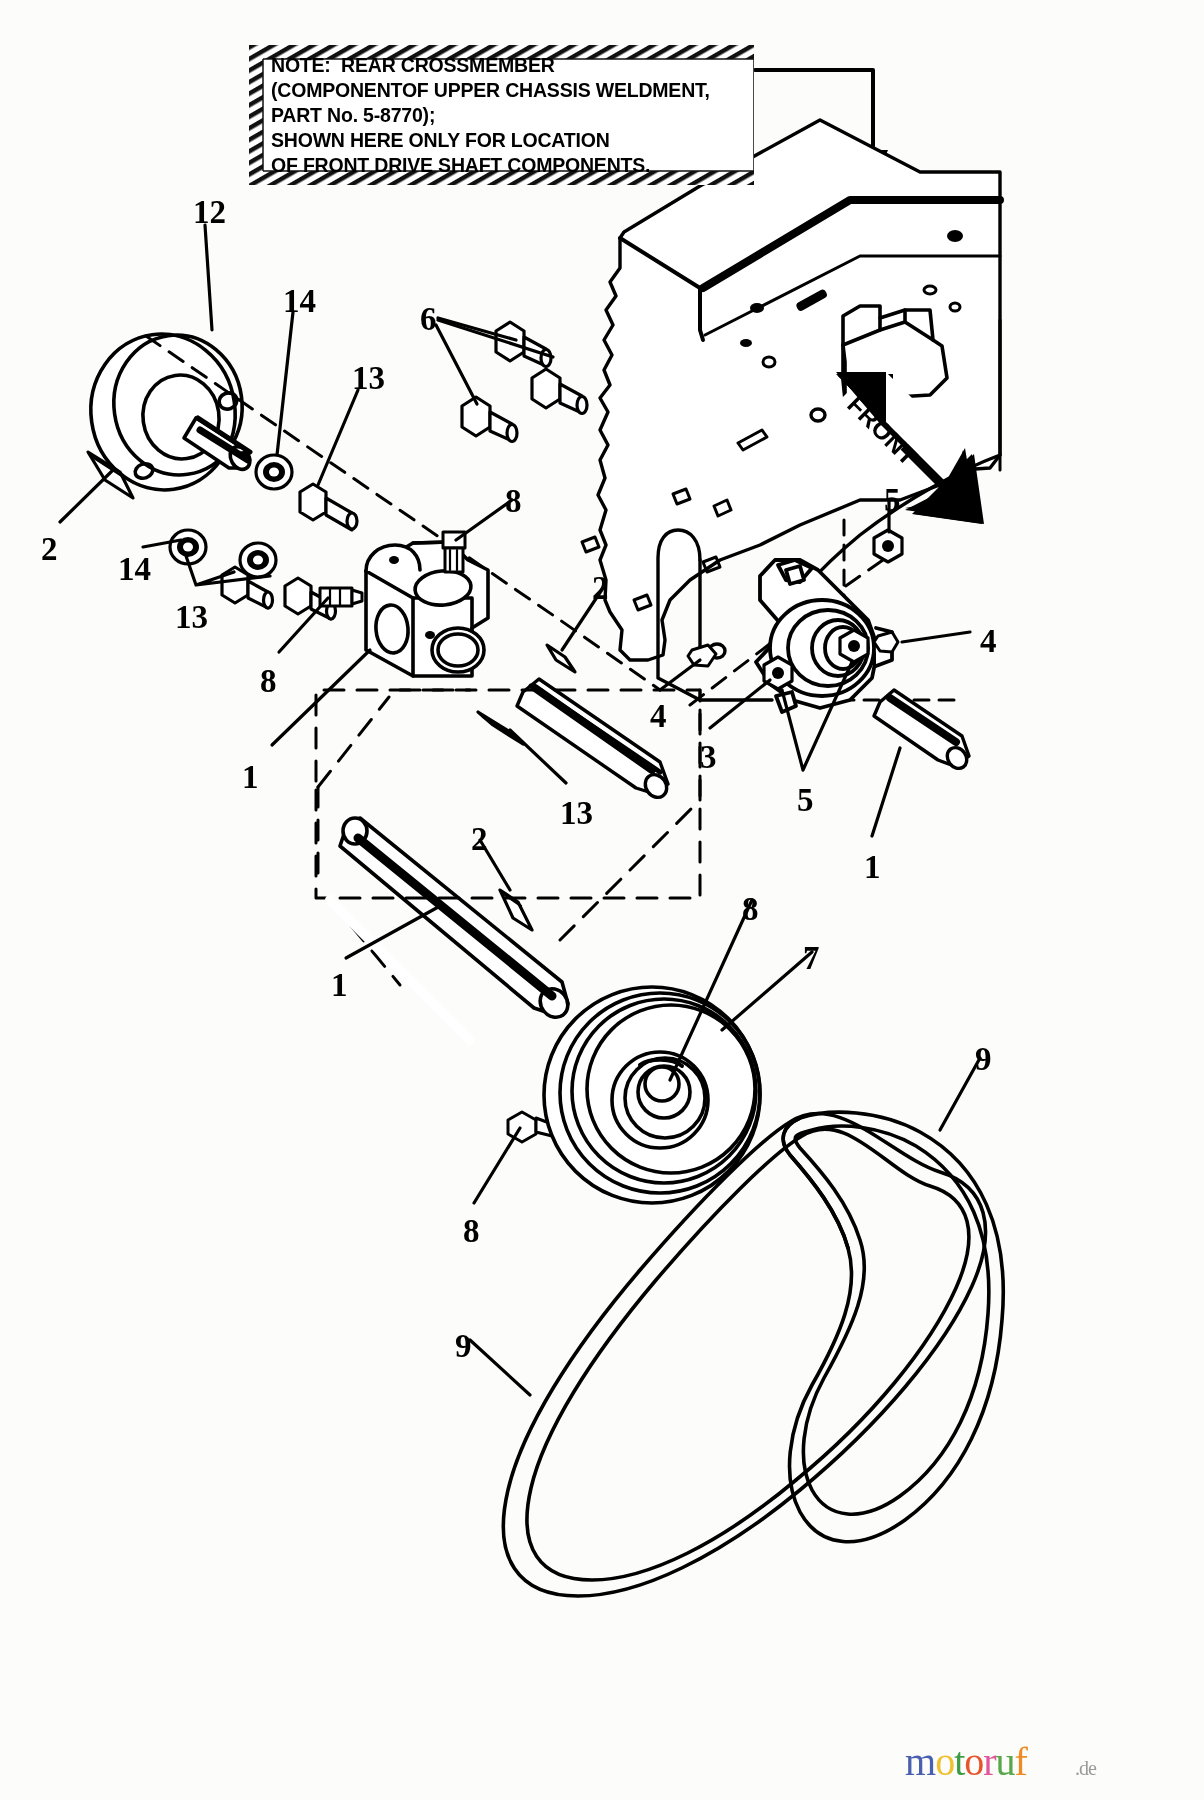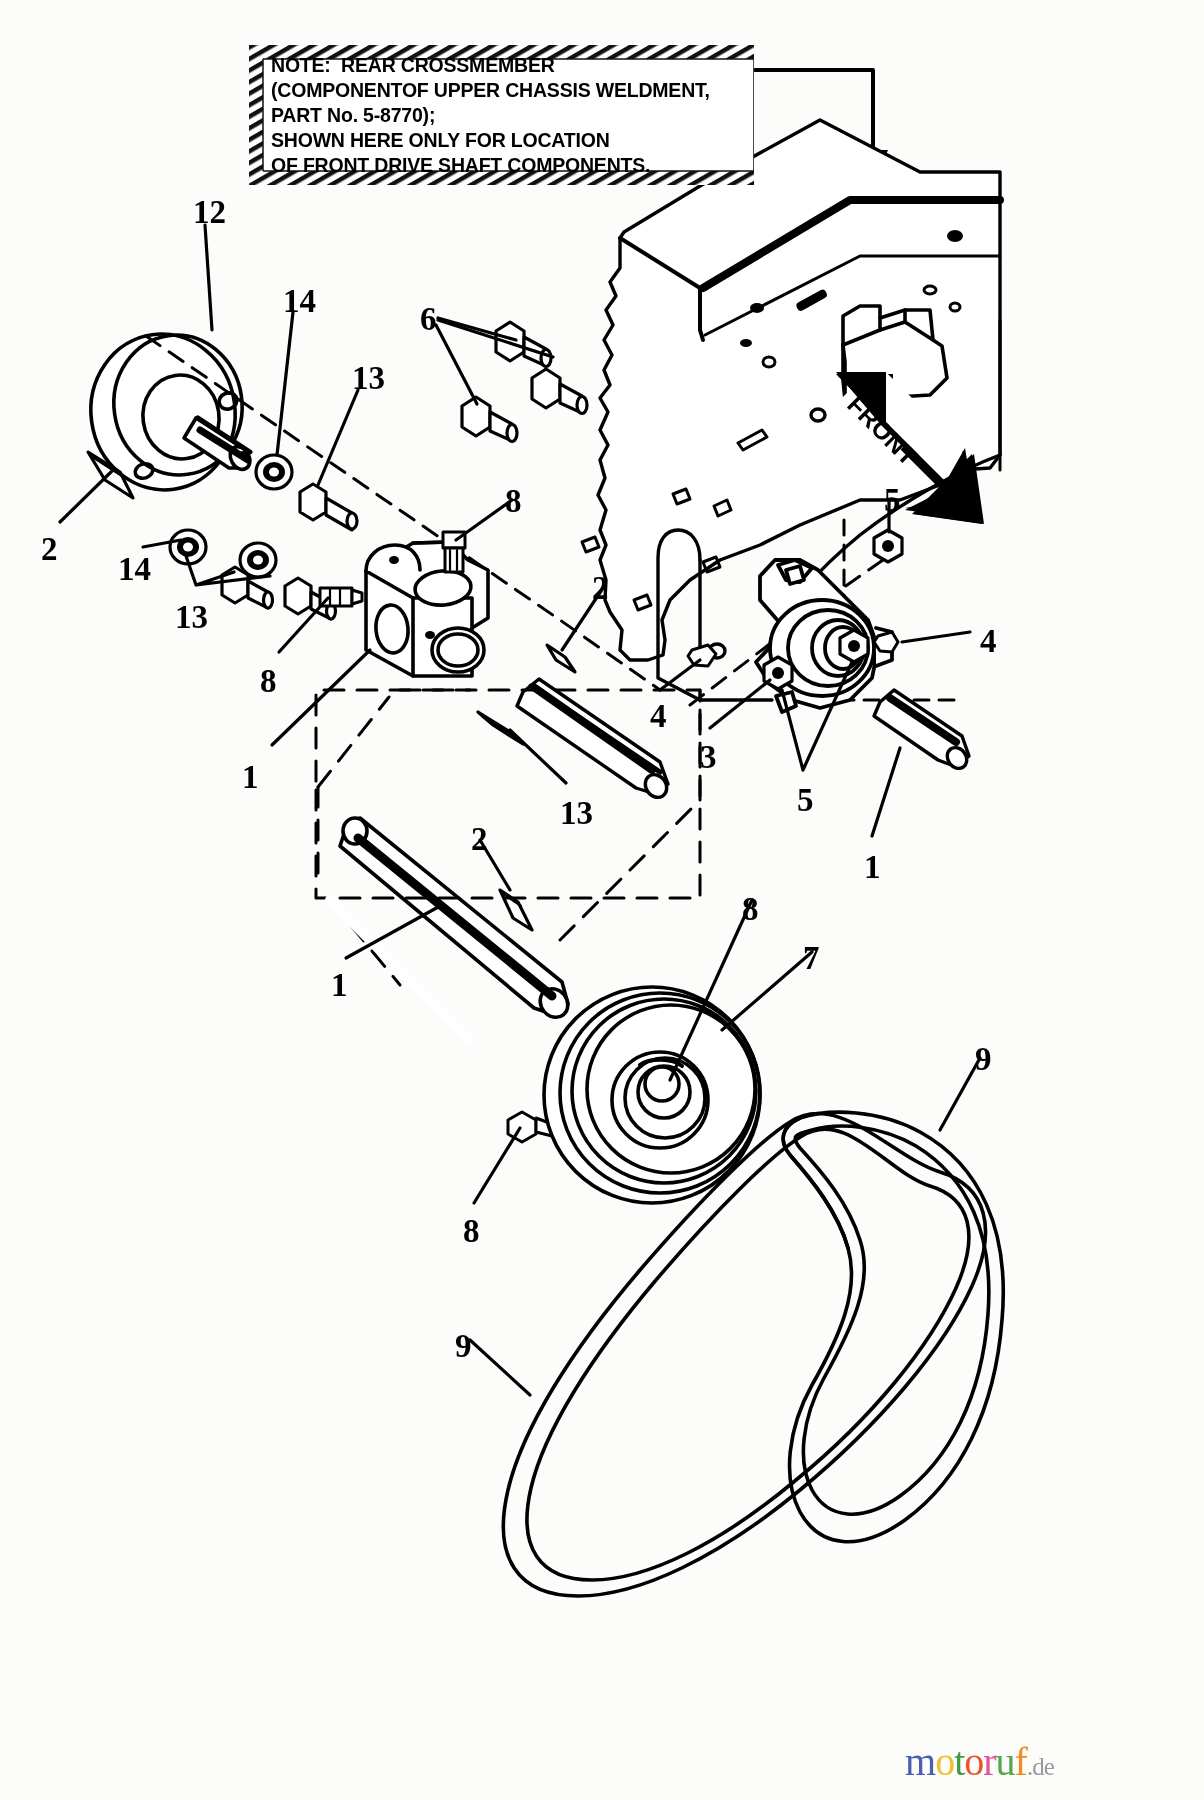--- a/index.html
+++ b/index.html
@@ -3,21 +3,21 @@
 <meta charset="utf-8">
 <style>
   html,body{margin:0;padding:0;background:#fff;}
   body{font-family:"Liberation Sans", sans-serif;}
   #page{position:relative;width:1204px;height:1800px;background:#fcfcfa;overflow:hidden;}
   svg{position:absolute;left:0;top:0;}
   .callout{position:absolute;font-family:Liberation Serif, serif;font-weight:bold;font-size:33px;color:#000;line-height:1;user-select:none;}
   .noteBox{position:absolute;left:249px;top:45px;width:505px;height:140px;box-sizing:border-box;background:#5eead4;}
   .noteText{position:absolute;left:22px;top:8px;font-family:"Liberation Sans", sans-serif;font-weight:bold;font-size:19.5px;color:#000;line-height:25px;white-space:pre;letter-spacing:-0.2px;}
   .wm{position:absolute;left:905px;top:1738px;font-family:"Liberation Serif", serif;font-size:40px;letter-spacing:-1px;white-space:nowrap;}
-  .wm .de{color:#9a9a9a;font-size:25px;}
+  .wm .de{color:#9a9a9a;font-size:20px;margin-left:48px;}
   .frontLabel{position:absolute;font-family:"Liberation Sans", sans-serif;font-weight:bold;font-size:25px;color:#000;}
 </style>
 </head>
 <body>
 
 <div id="page">
 
   <svg width="1204" height="1800" viewBox="0 0 1204 1800">
     <g fill="none" stroke="#000" stroke-width="3.2" stroke-linecap="round" stroke-linejoin="round">
 

